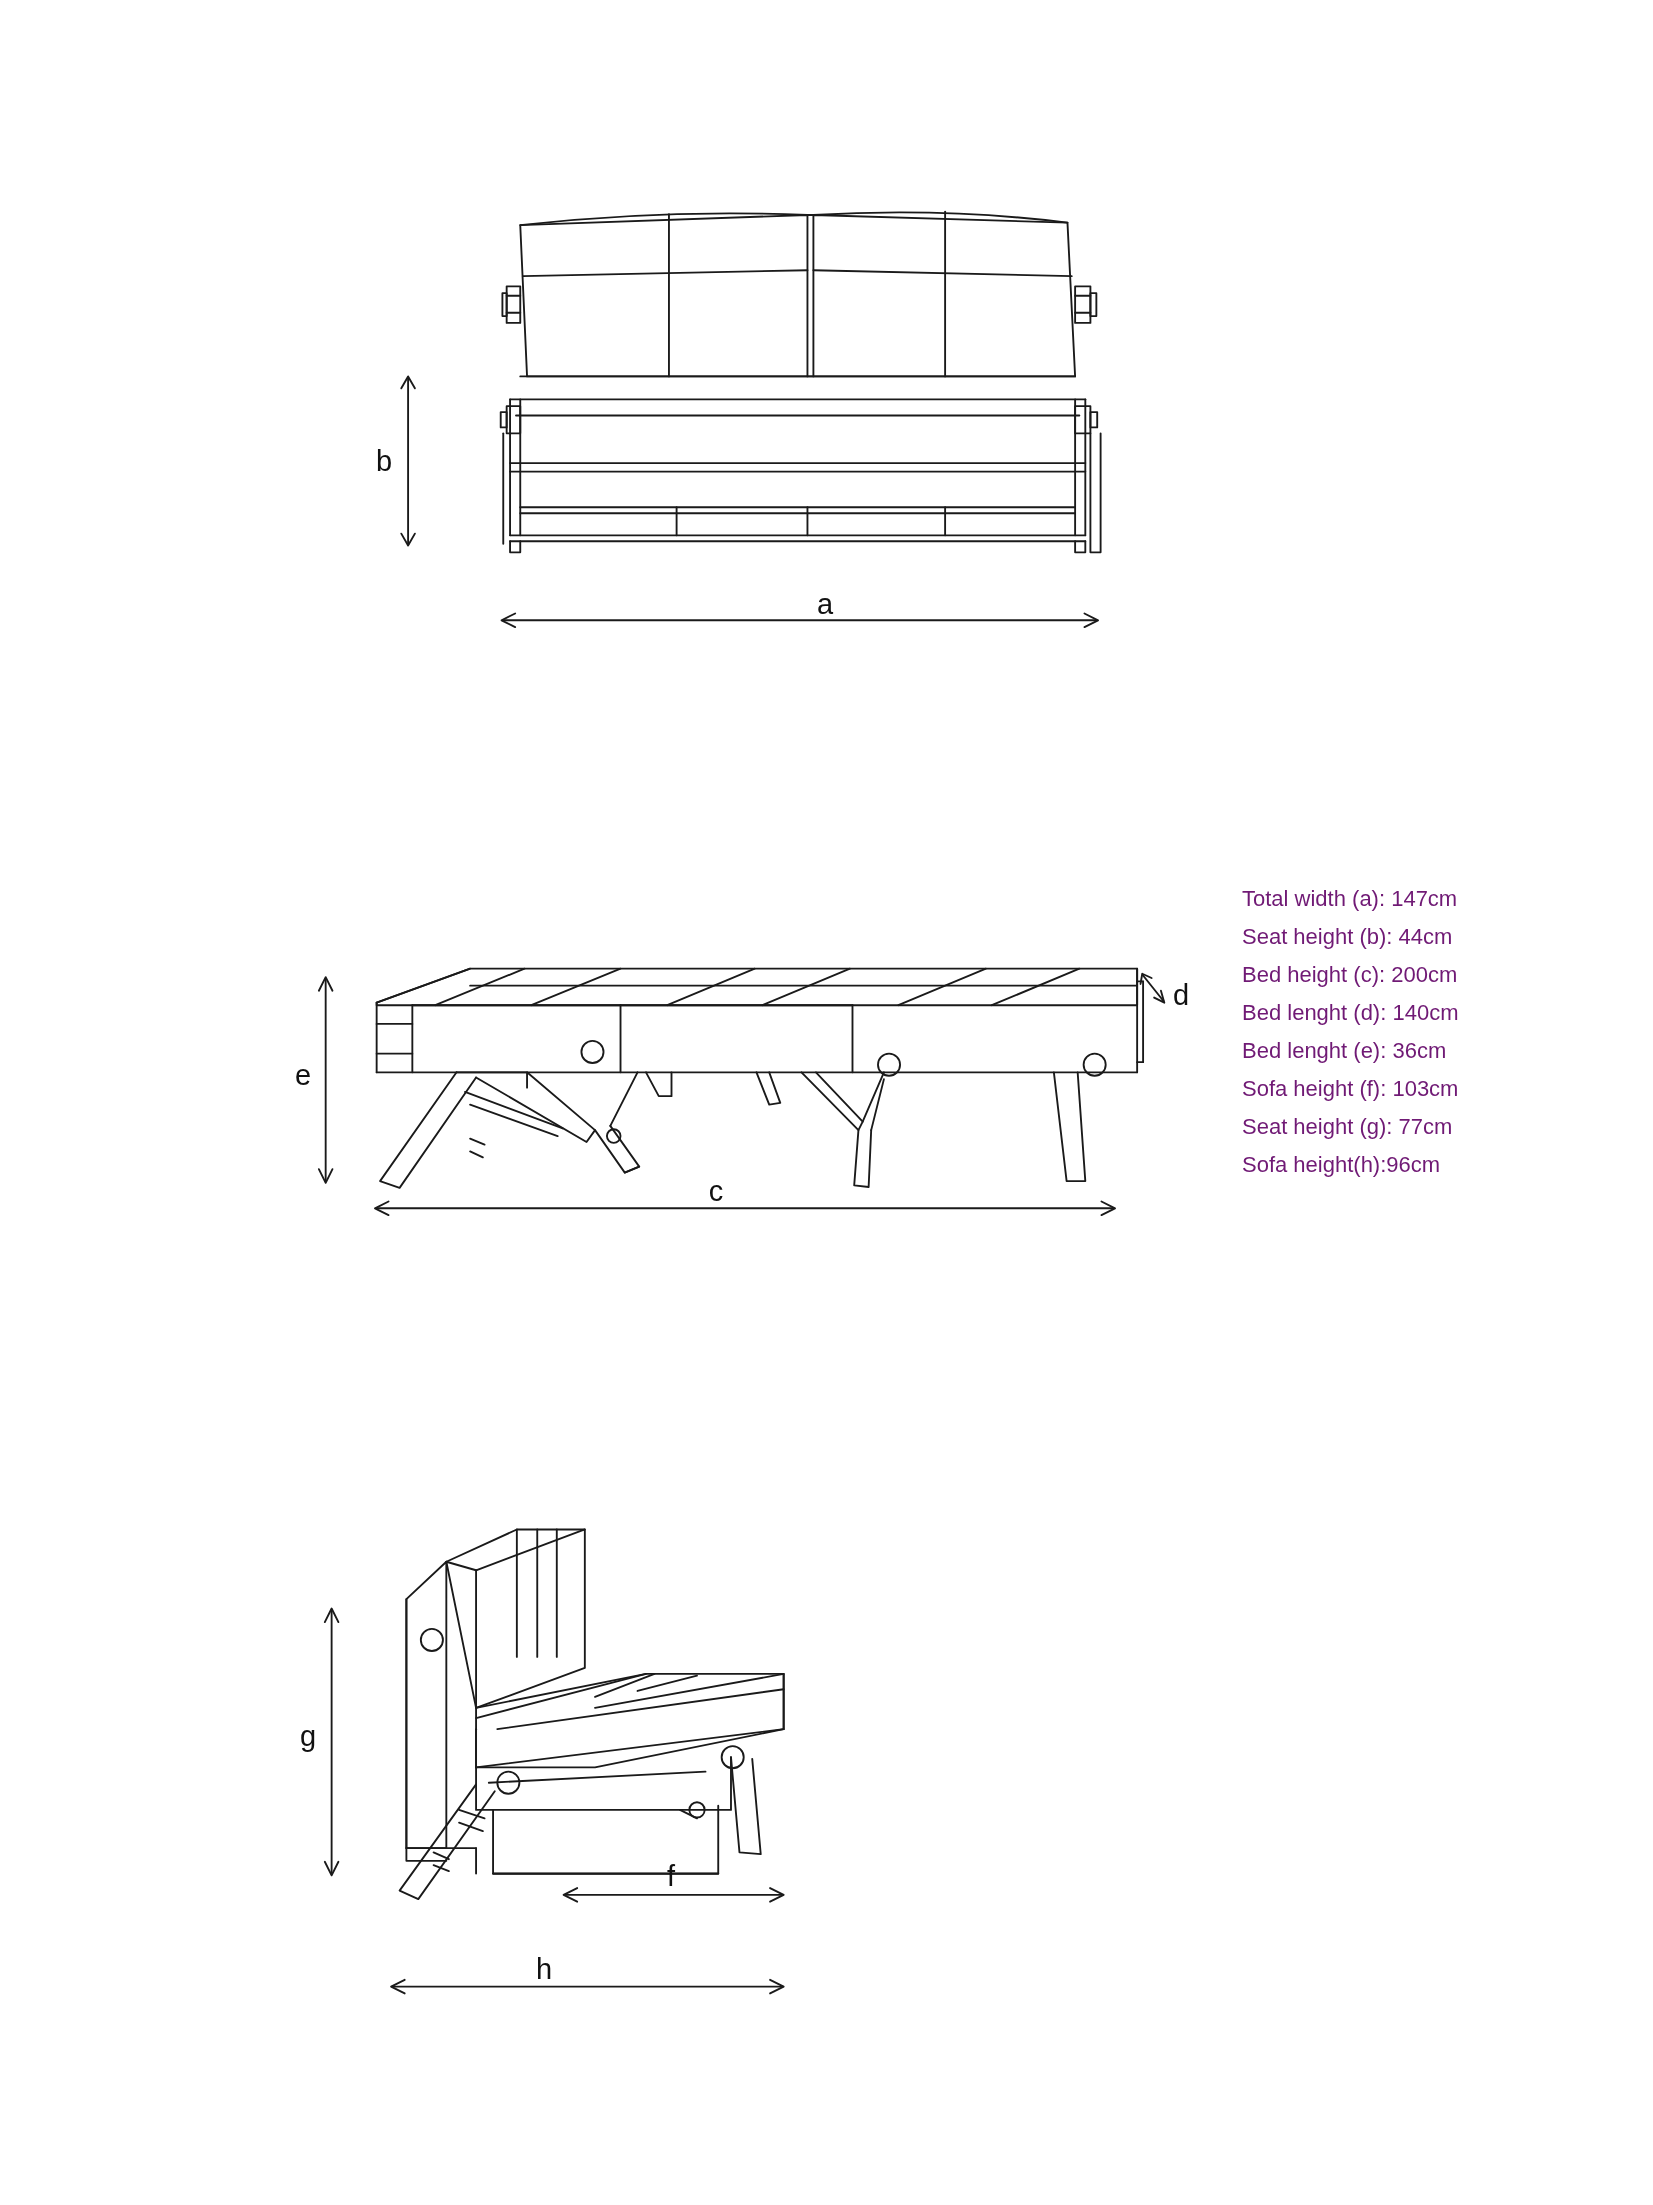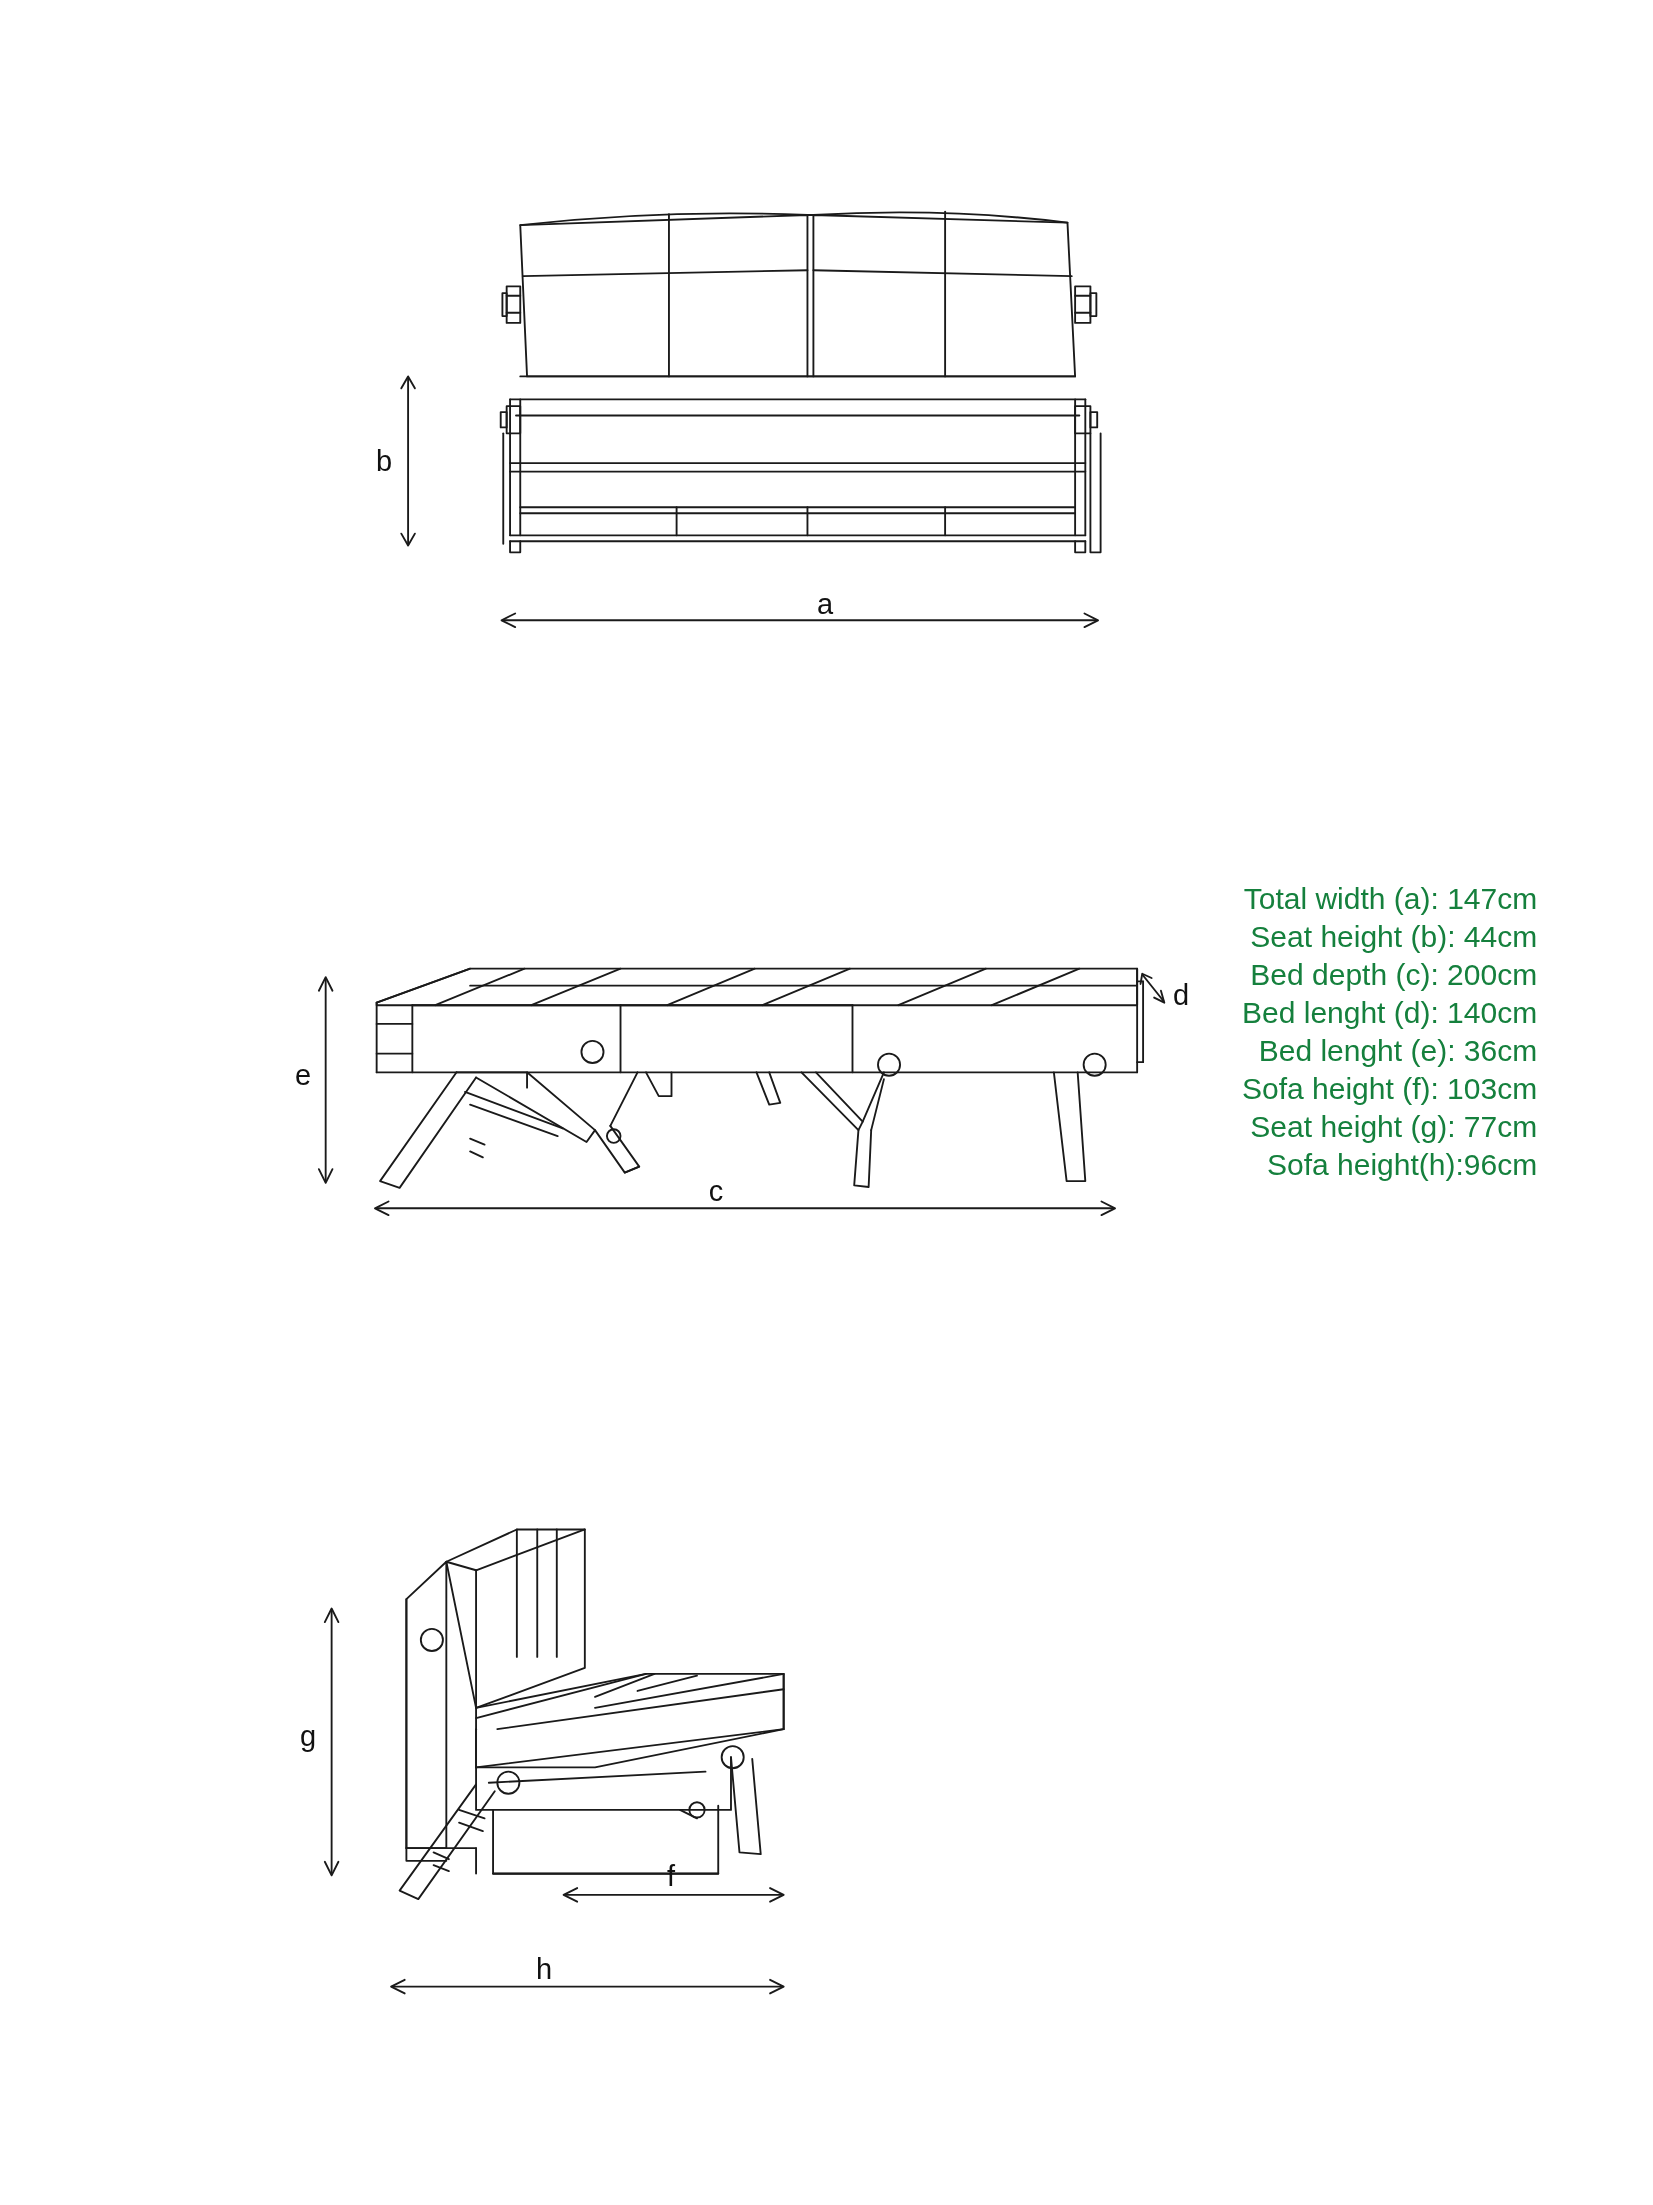--- a/index.html
+++ b/index.html
@@ -16,25 +16,24 @@
     overflow: hidden;
   }
   #sheet {
     position: absolute;
     inset: 0;
   }
   .spec-list {
     position: absolute;
     left: 1242px;
     top: 880px;
-    font-size: 30px;
+    font-size: 22px;
     line-height: 38px;
-    color: #15803d;
+    color: #701a75;
     white-space: nowrap;
-    text-align: right;
   }
   .spec-list div {
     height: 38px;
   }
   .dim-label {
     position: absolute;
     font-size: 29px;
     color: #111111;
     text-align: center;
   }
@@ -258,21 +257,21 @@
   <div class="dim-label" style="left:1164px; top:979px; width:34px;">d</div>
   <div class="dim-label" style="left:699px; top:1175px; width:34px;">c</div>
 
   <div class="dim-label" style="left:291px; top:1720px; width:34px;">g</div>
   <div class="dim-label" style="left:654px; top:1860px; width:34px;">f</div>
   <div class="dim-label" style="left:527px; top:1953px; width:34px;">h</div>
 
   <div class="spec-list">
     <div>Total width (a): 147cm</div>
     <div>Seat height (b): 44cm</div>
-    <div>Bed depth (c): 200cm</div>
+    <div>Bed height (c): 200cm</div>
     <div>Bed lenght (d): 140cm</div>
     <div>Bed lenght (e): 36cm</div>
     <div>Sofa height (f): 103cm</div>
     <div>Seat height (g): 77cm</div>
     <div>Sofa height(h):96cm</div>
   </div>
 
 </div>
 
 

